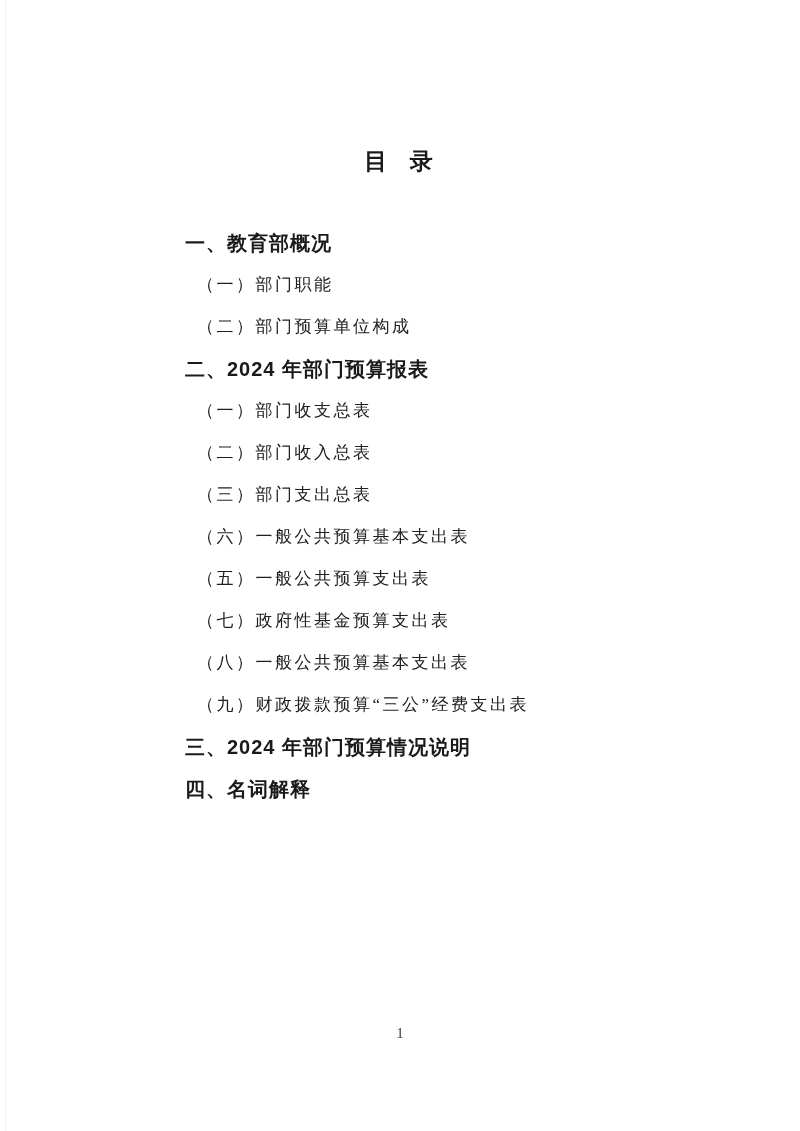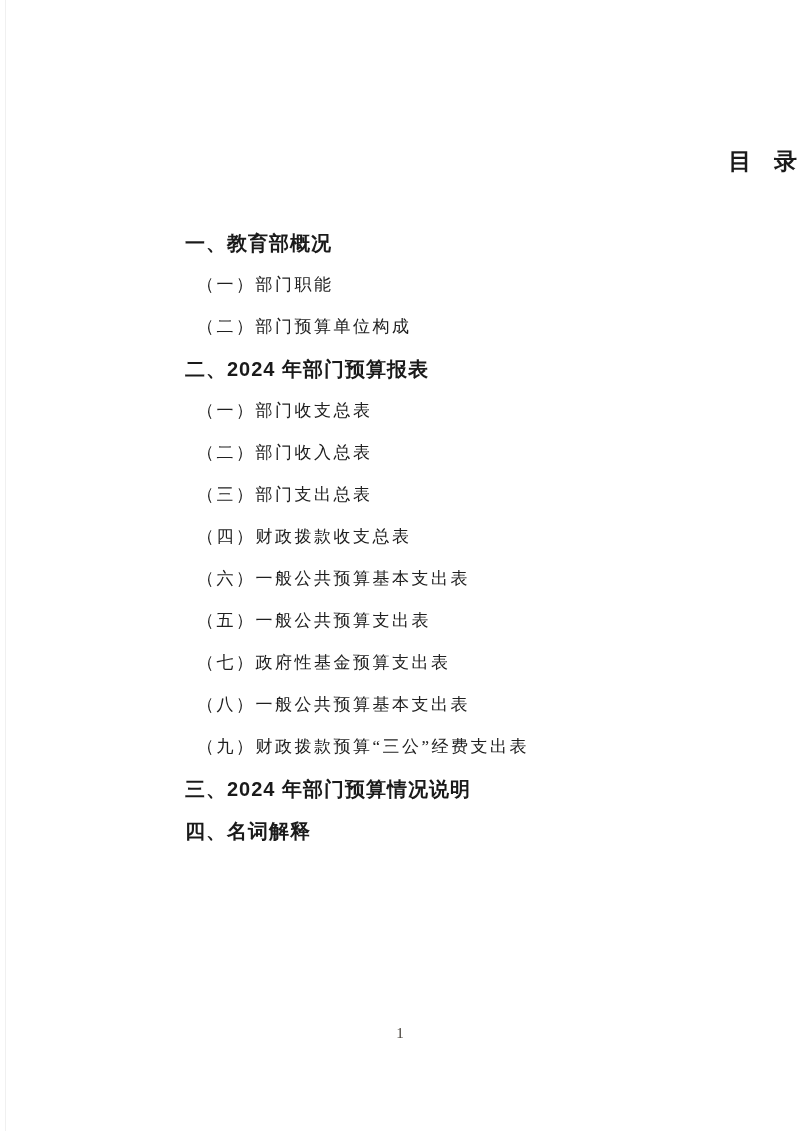--- a/index.html
+++ b/index.html
@@ -17,21 +17,21 @@
     position: absolute;
     left: 5px; top: 0;
     width: 1px; height: 100%;
     background: #f0f0f0;
   }
   .doc-title {
     position: absolute;
     top: 146px;
     left: 0;
     width: 100%;
-    text-align: right;
+    text-align: center;
     font-family: "Liberation Sans", sans-serif;
     font-weight: bold;
     font-size: 23px;
     letter-spacing: 3px;
     word-spacing: 10px;
     color: #1a1a1a;
   }
   .toc {
     position: absolute;
     top: 222px;
@@ -80,21 +80,20 @@
   <div class="doc-title">目 录</div>
 
   <ul class="toc">
     <li class="toc-item chapter">一、教育部概况</li>
     <li class="toc-item section">（一）部门职能</li>
     <li class="toc-item section">（二）部门预算单位构成</li>
     <li class="toc-item chapter">二、2024 年部门预算报表</li>
     <li class="toc-item section">（一）部门收支总表</li>
     <li class="toc-item section">（二）部门收入总表</li>
     <li class="toc-item section">（三）部门支出总表</li>
-    <li class="toc-item section">（四）财政拨款收支总表</li>
     <li class="toc-item section">（六）一般公共预算基本支出表</li>
     <li class="toc-item section">（五）一般公共预算支出表</li>
     <li class="toc-item section">（七）政府性基金预算支出表</li>
     <li class="toc-item section">（八）一般公共预算基本支出表</li>
     <li class="toc-item section">（九）财政拨款预算“三公”经费支出表</li>
     <li class="toc-item chapter">三、2024 年部门预算情况说明</li>
     <li class="toc-item chapter">四、名词解释</li>
   </ul>
 
   <div class="page-number">1</div>

